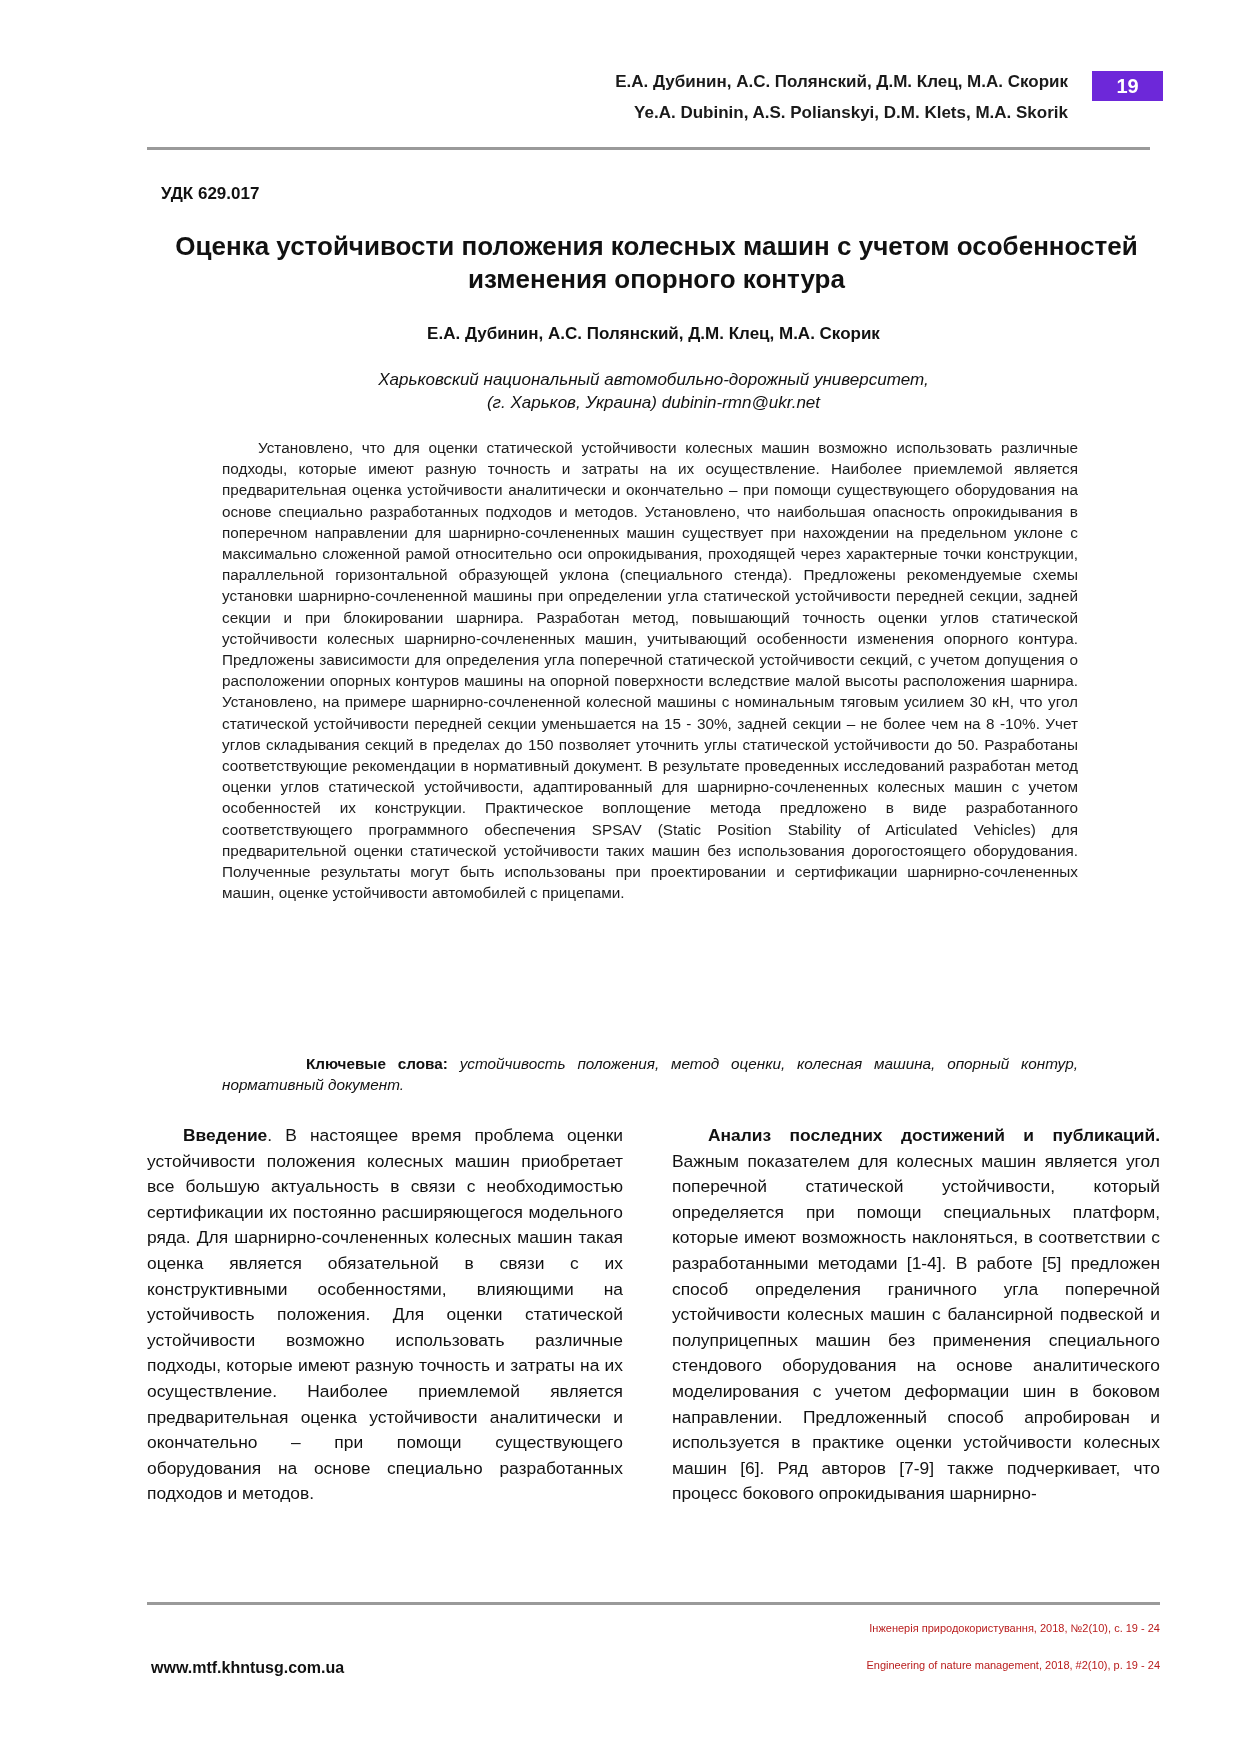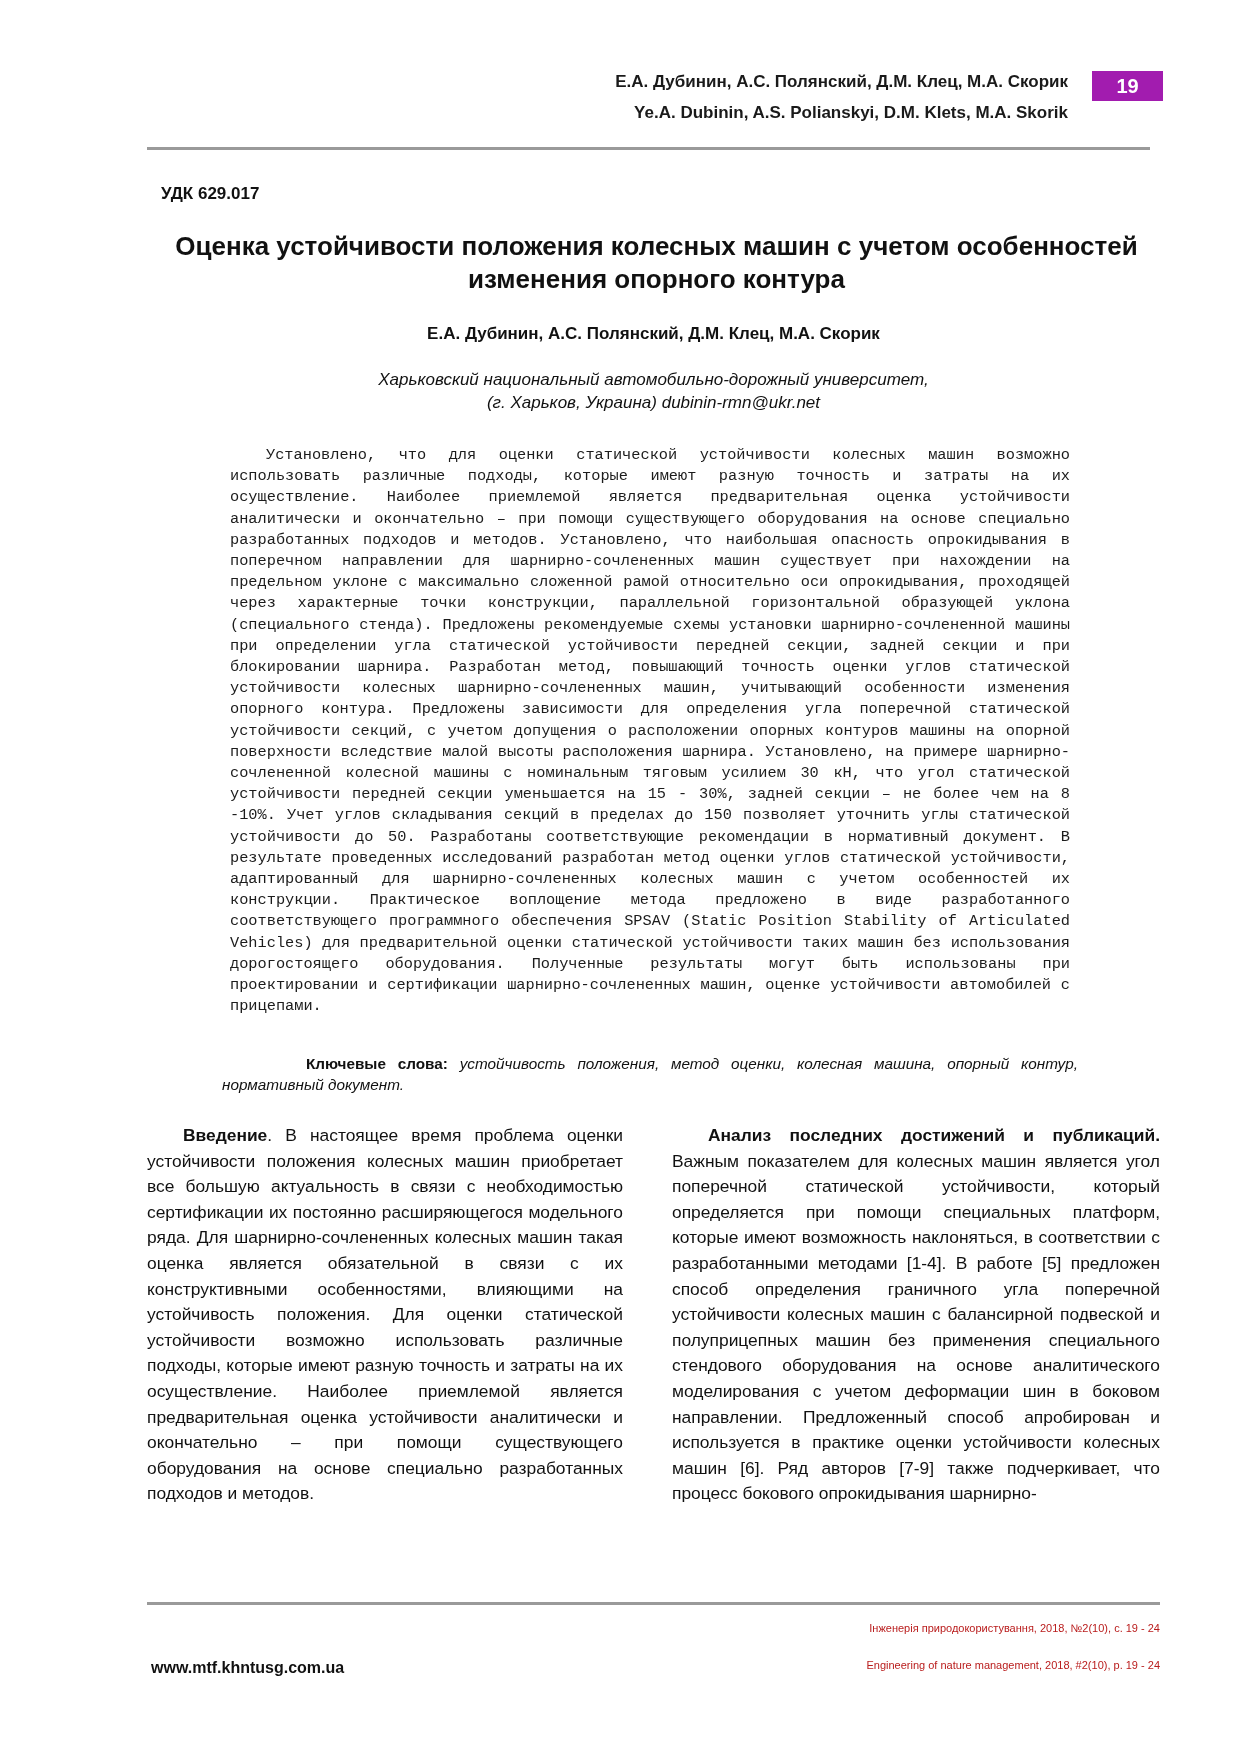--- a/index.html
+++ b/index.html
@@ -3,33 +3,33 @@
   <meta charset="utf-8">
   <style>
     html, body { margin: 0; padding: 0; background: #ffffff; }
     body { width: 1240px; height: 1754px; position: relative; overflow: hidden; color: #111; font-family: "Liberation Sans", sans-serif; }
     .abs { position: absolute; }
 
     
     .hdr-line { position: absolute; right: 172px; font-weight: bold; font-size: 17px; white-space: nowrap; color: #1a1a1a; }
     #hdr-ru { top: 72px; }
     #hdr-en { top: 103px; }
-    #page-num { position: absolute; left: 1092px; top: 71px; width: 71px; height: 30px; background: #a21caf; color: #fff; font-weight: bold; font-size: 20px; text-align: center; line-height: 30px; }
+    #page-num { position: absolute; left: 1092px; top: 71px; width: 71px; height: 30px; background: #6d28d9; color: #fff; font-weight: bold; font-size: 20px; text-align: center; line-height: 30px; }
     .rule { position: absolute; left: 147px; height: 3px; background: #9a9a9a; }
     #rule-top { top: 147px; width: 1003px; }
     #rule-bottom { top: 1602px; width: 1013px; }
 
     #udc { left: 161px; top: 184px; font-weight: bold; font-size: 17px; }
 
     #title { left: 150px; width: 1013px; top: 230px; text-align: center; font-weight: bold; font-size: 26px; line-height: 33px; }
     #authors { left: 147px; width: 1013px; top: 324px; text-align: center; font-weight: bold; font-size: 17px; }
     #affil { left: 147px; width: 1013px; top: 368px; text-align: center; font-style: italic; font-size: 17px; line-height: 23px; }
 
     #abstract { left: 222px; width: 856px; top: 437px; font-size: 15.3px; line-height: 21.2px; text-align: justify; color: #1c1c1c; }
-    #abstract p { margin: 8px; text-indent: 36px; font-family: Liberation Mono, monospace; }
+    #abstract p { margin: 0; text-indent: 36px; }
     #keywords { left: 222px; width: 856px; top: 1053px; font-size: 15.3px; line-height: 21.2px; text-align: justify; }
     #keywords .kw-label { font-weight: bold; margin-left: 48px; }
     #keywords .kw-text { font-style: italic; }
     #keywords p { margin: 0; text-indent: 36px; }
 
     .col { position: absolute; top: 1123px; font-size: 17.4px; line-height: 25.6px; text-align: justify; color: #111; }
     .col p { margin: 0; text-indent: 36px; }
     .col .lead { font-weight: bold; }
     #col-left { left: 147px; width: 476px; }
     #col-right { left: 672px; width: 488px; }

